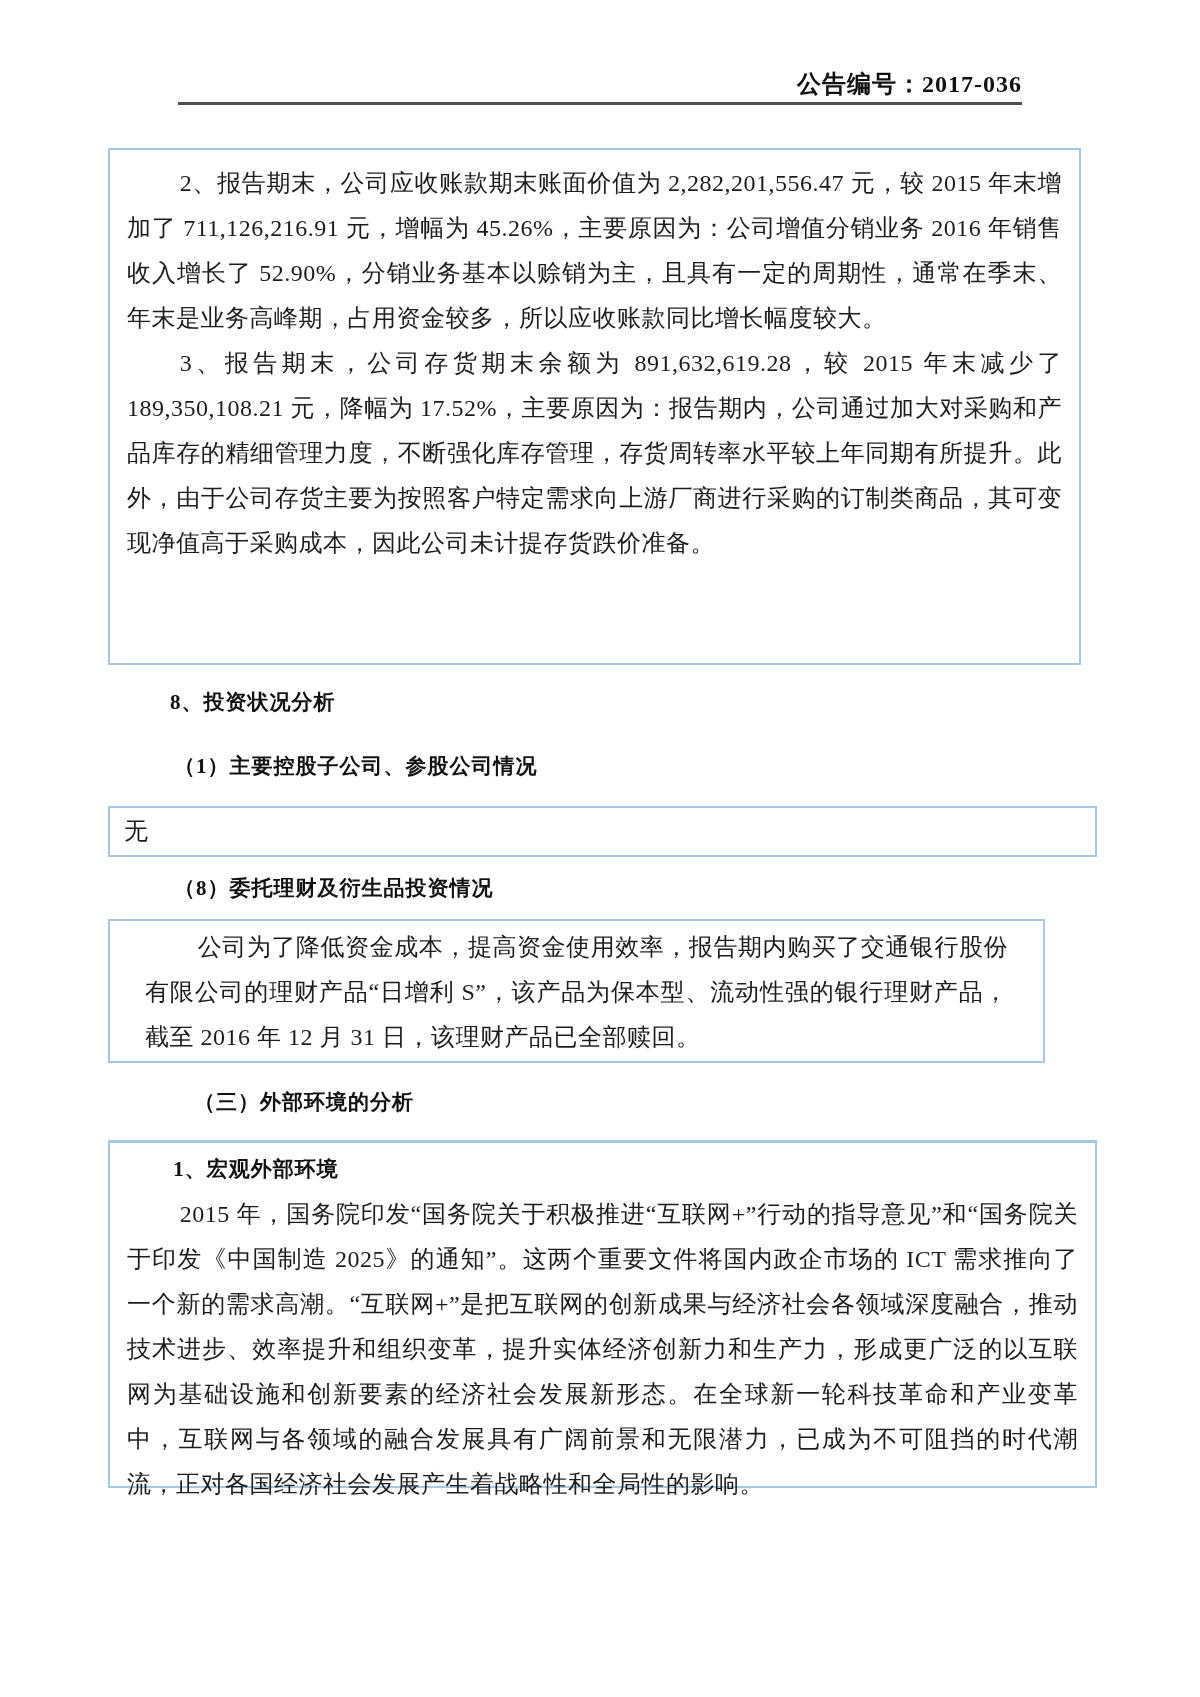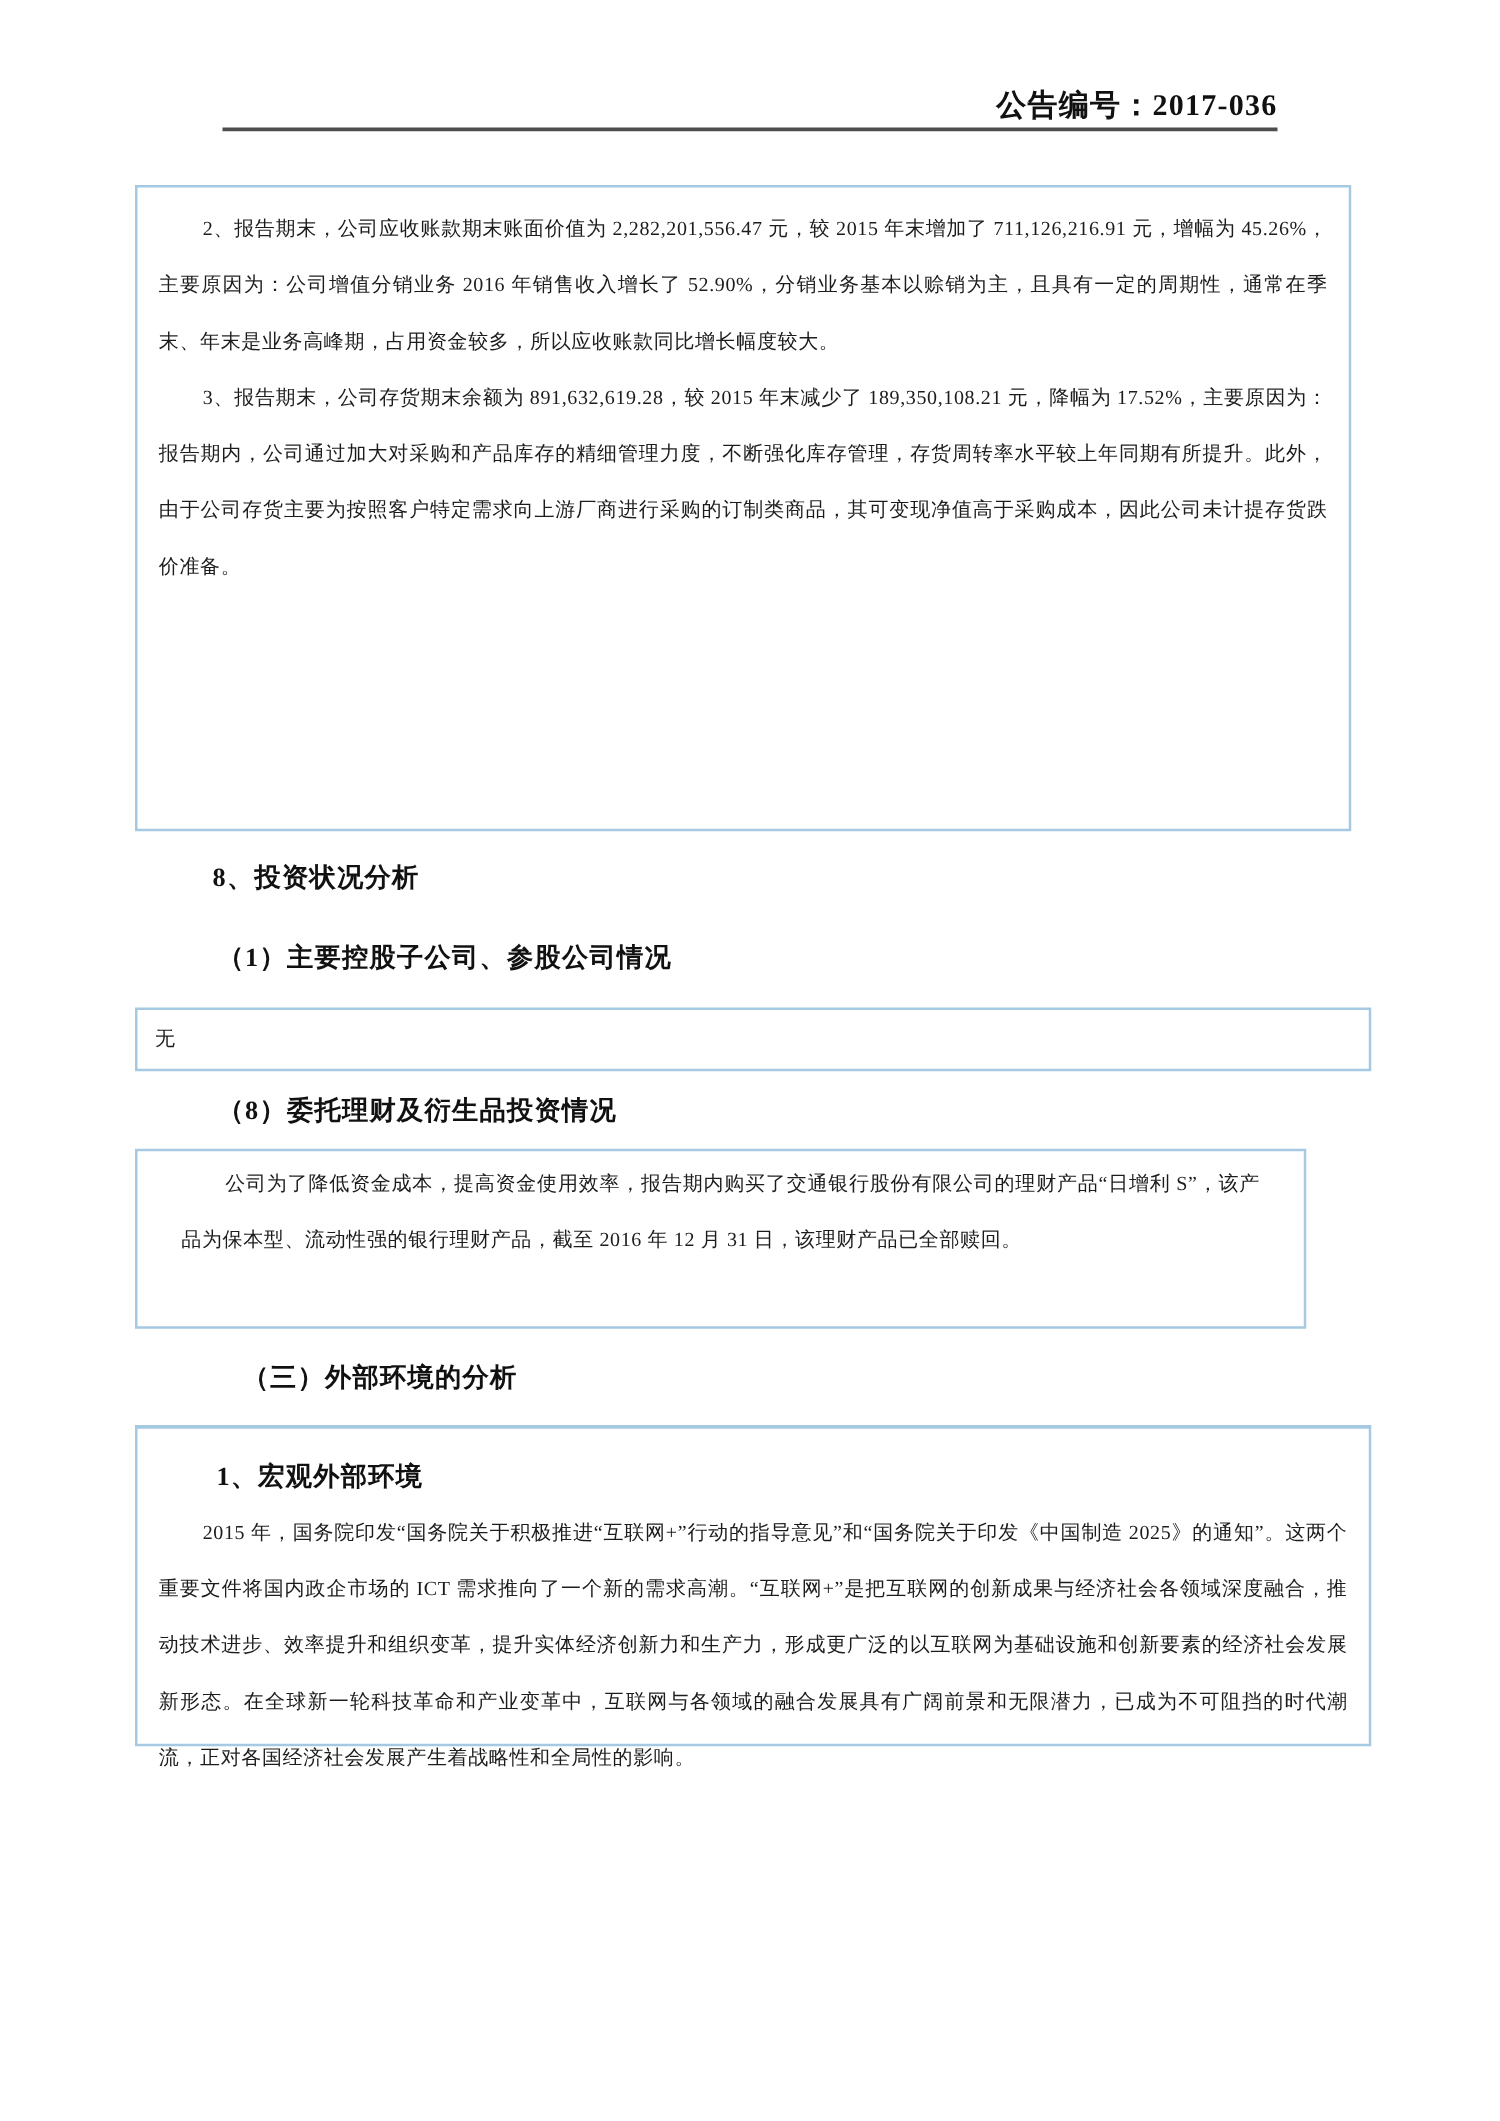--- a/index.html
+++ b/index.html
@@ -30,32 +30,32 @@
     height: 3px;
     background: #4d4d4d;
   }
   .blue-box {
     position: absolute;
     left: 108px;
     border: 2px solid #a6c9e2;
     background: #ffffff;
   }
   .box-text {
-    font-size: 16px;
+    font-size: 24px;
     line-height: 45px;
     text-align: justify;
     letter-spacing: 0.5px;
     color: #1c1c1c;
   }
   .box-text p { text-indent: 2.2em; }
   #financial-notes-box { top: 148px; width: 973px; height: 517px; padding: 11px 17px; }
   #none-box            { top: 806px; width: 989px; height: 51px; padding: 0 14px; }
   #none-box .box-text  { line-height: 47px; text-align: left; }
   #wealth-box          { top: 919px; width: 937px; height: 144px; padding: 4px 35px; }
-  #macro-box           { top: 1140px; width: 989px; height: 257px; padding: 16px 17px 0 17px; border-top-width: 3px; }
+  #macro-box           { top: 1140px; width: 989px; height: 348px; padding: 4px 17px 0 17px; border-top-width: 3px; }
   .section-heading {
     position: absolute;
     left: 170px;
     font-size: 21px;
     font-weight: bold;
     letter-spacing: 1px;
     color: #111;
   }
   #h-investment  { top: 688px; }
   #h-sub1        { top: 752px; left: 174px; text-align: right; }

